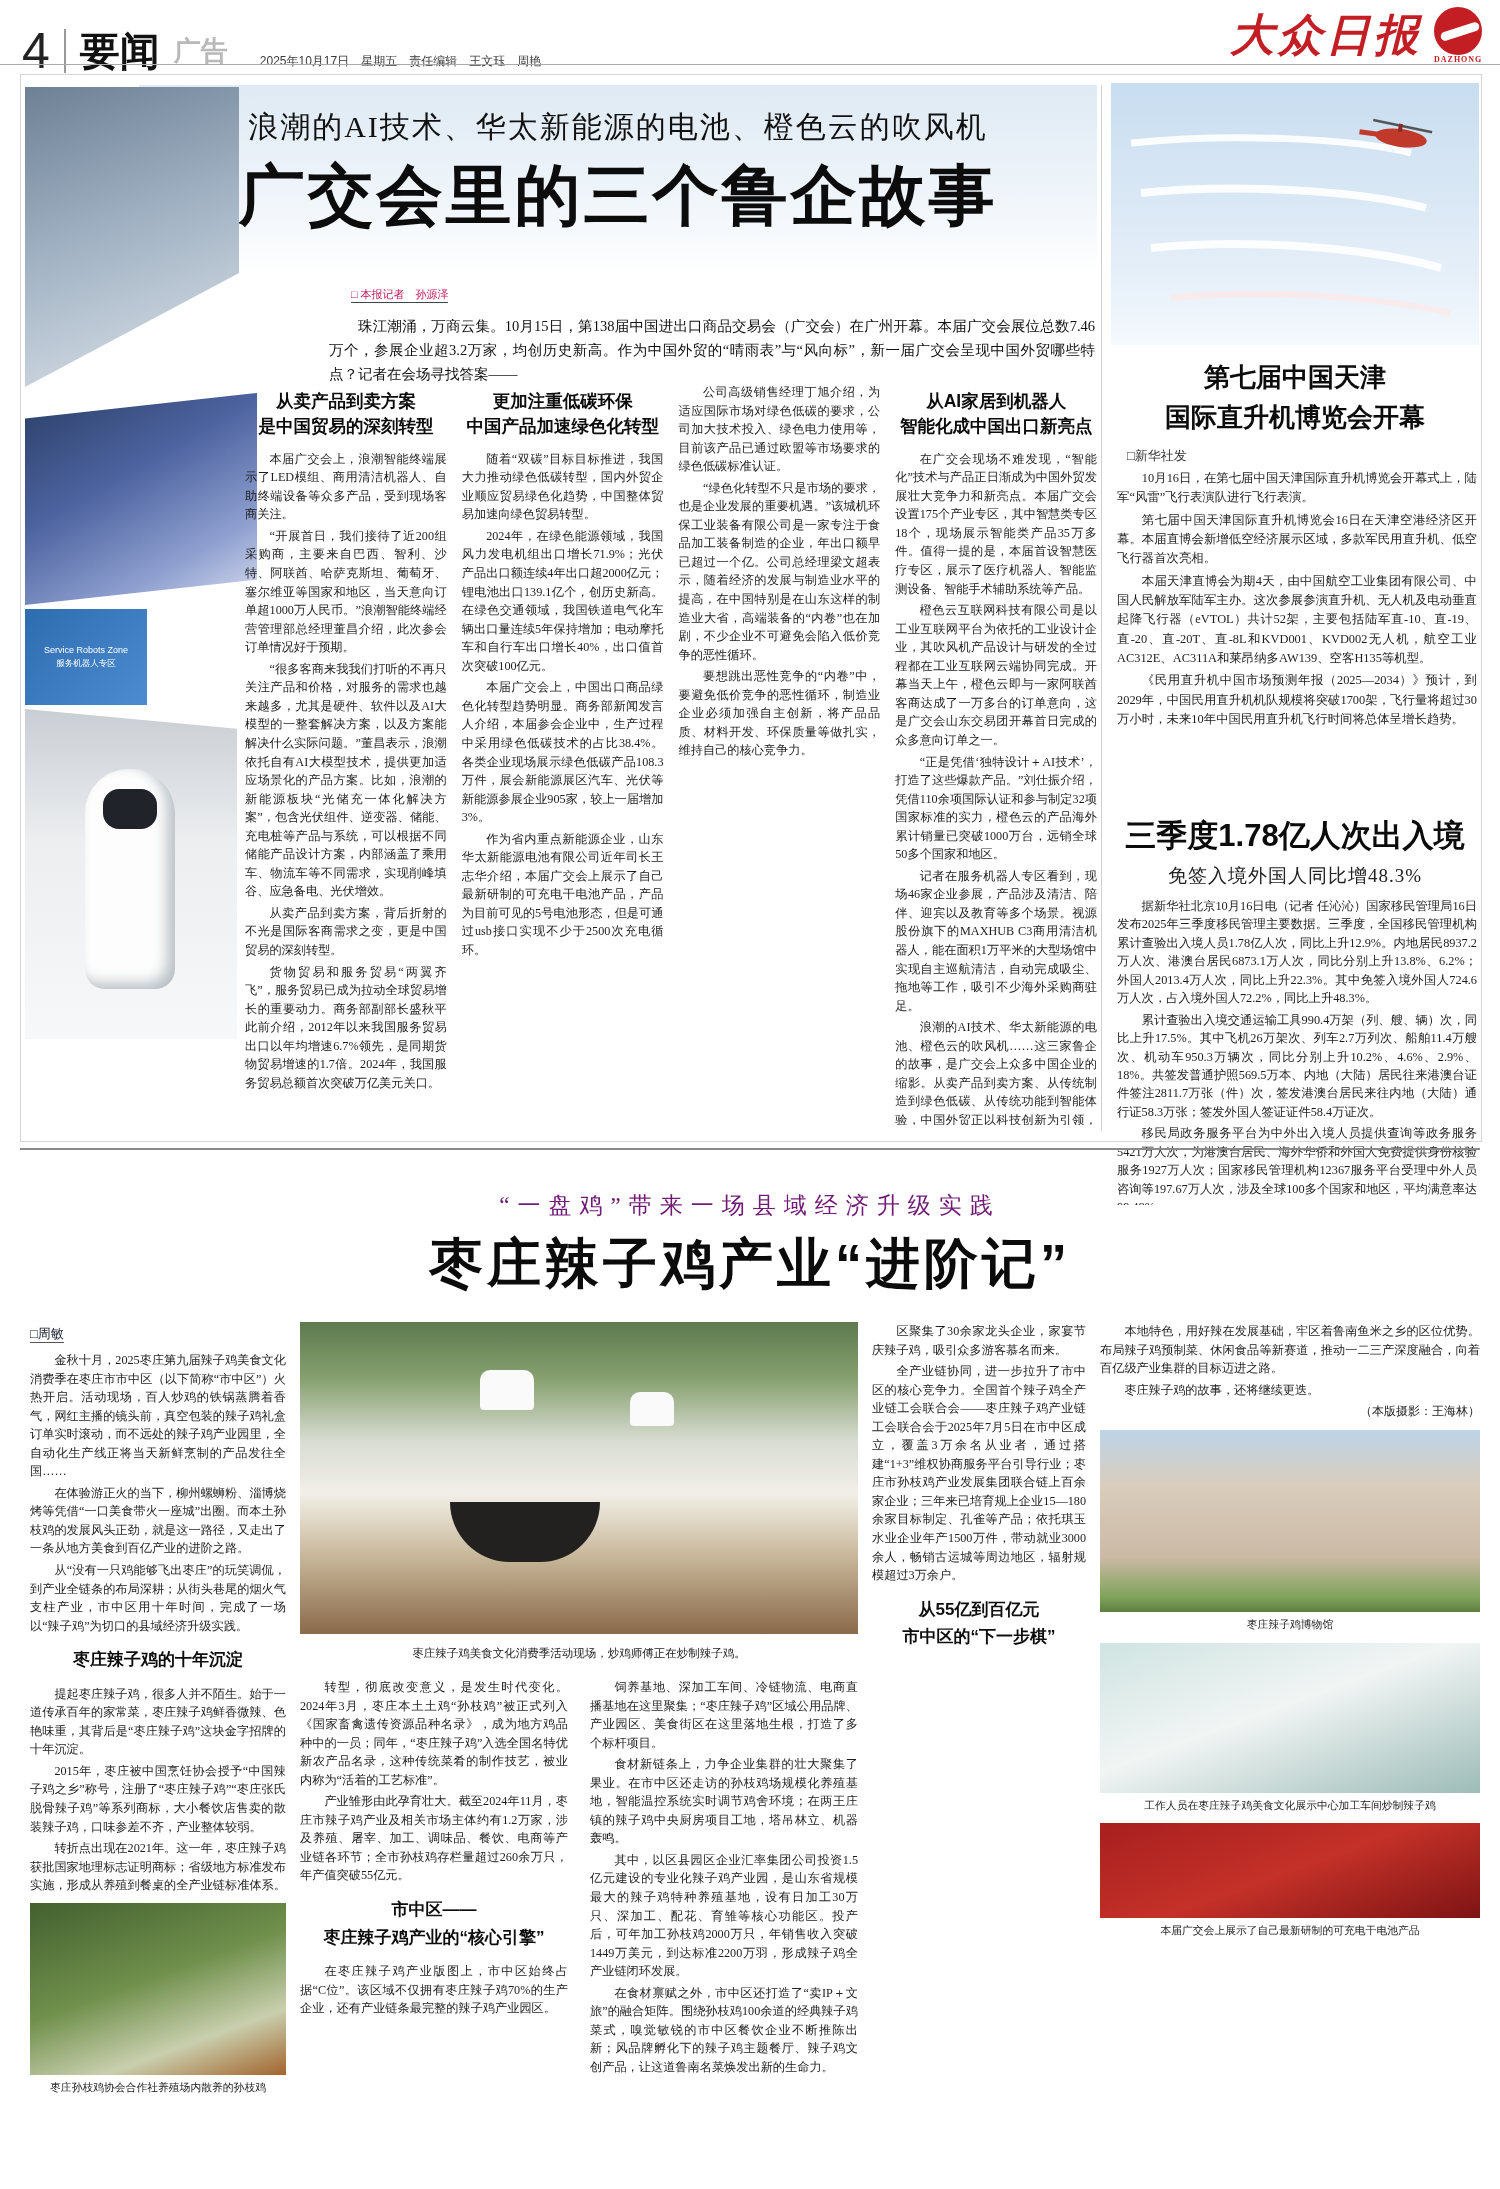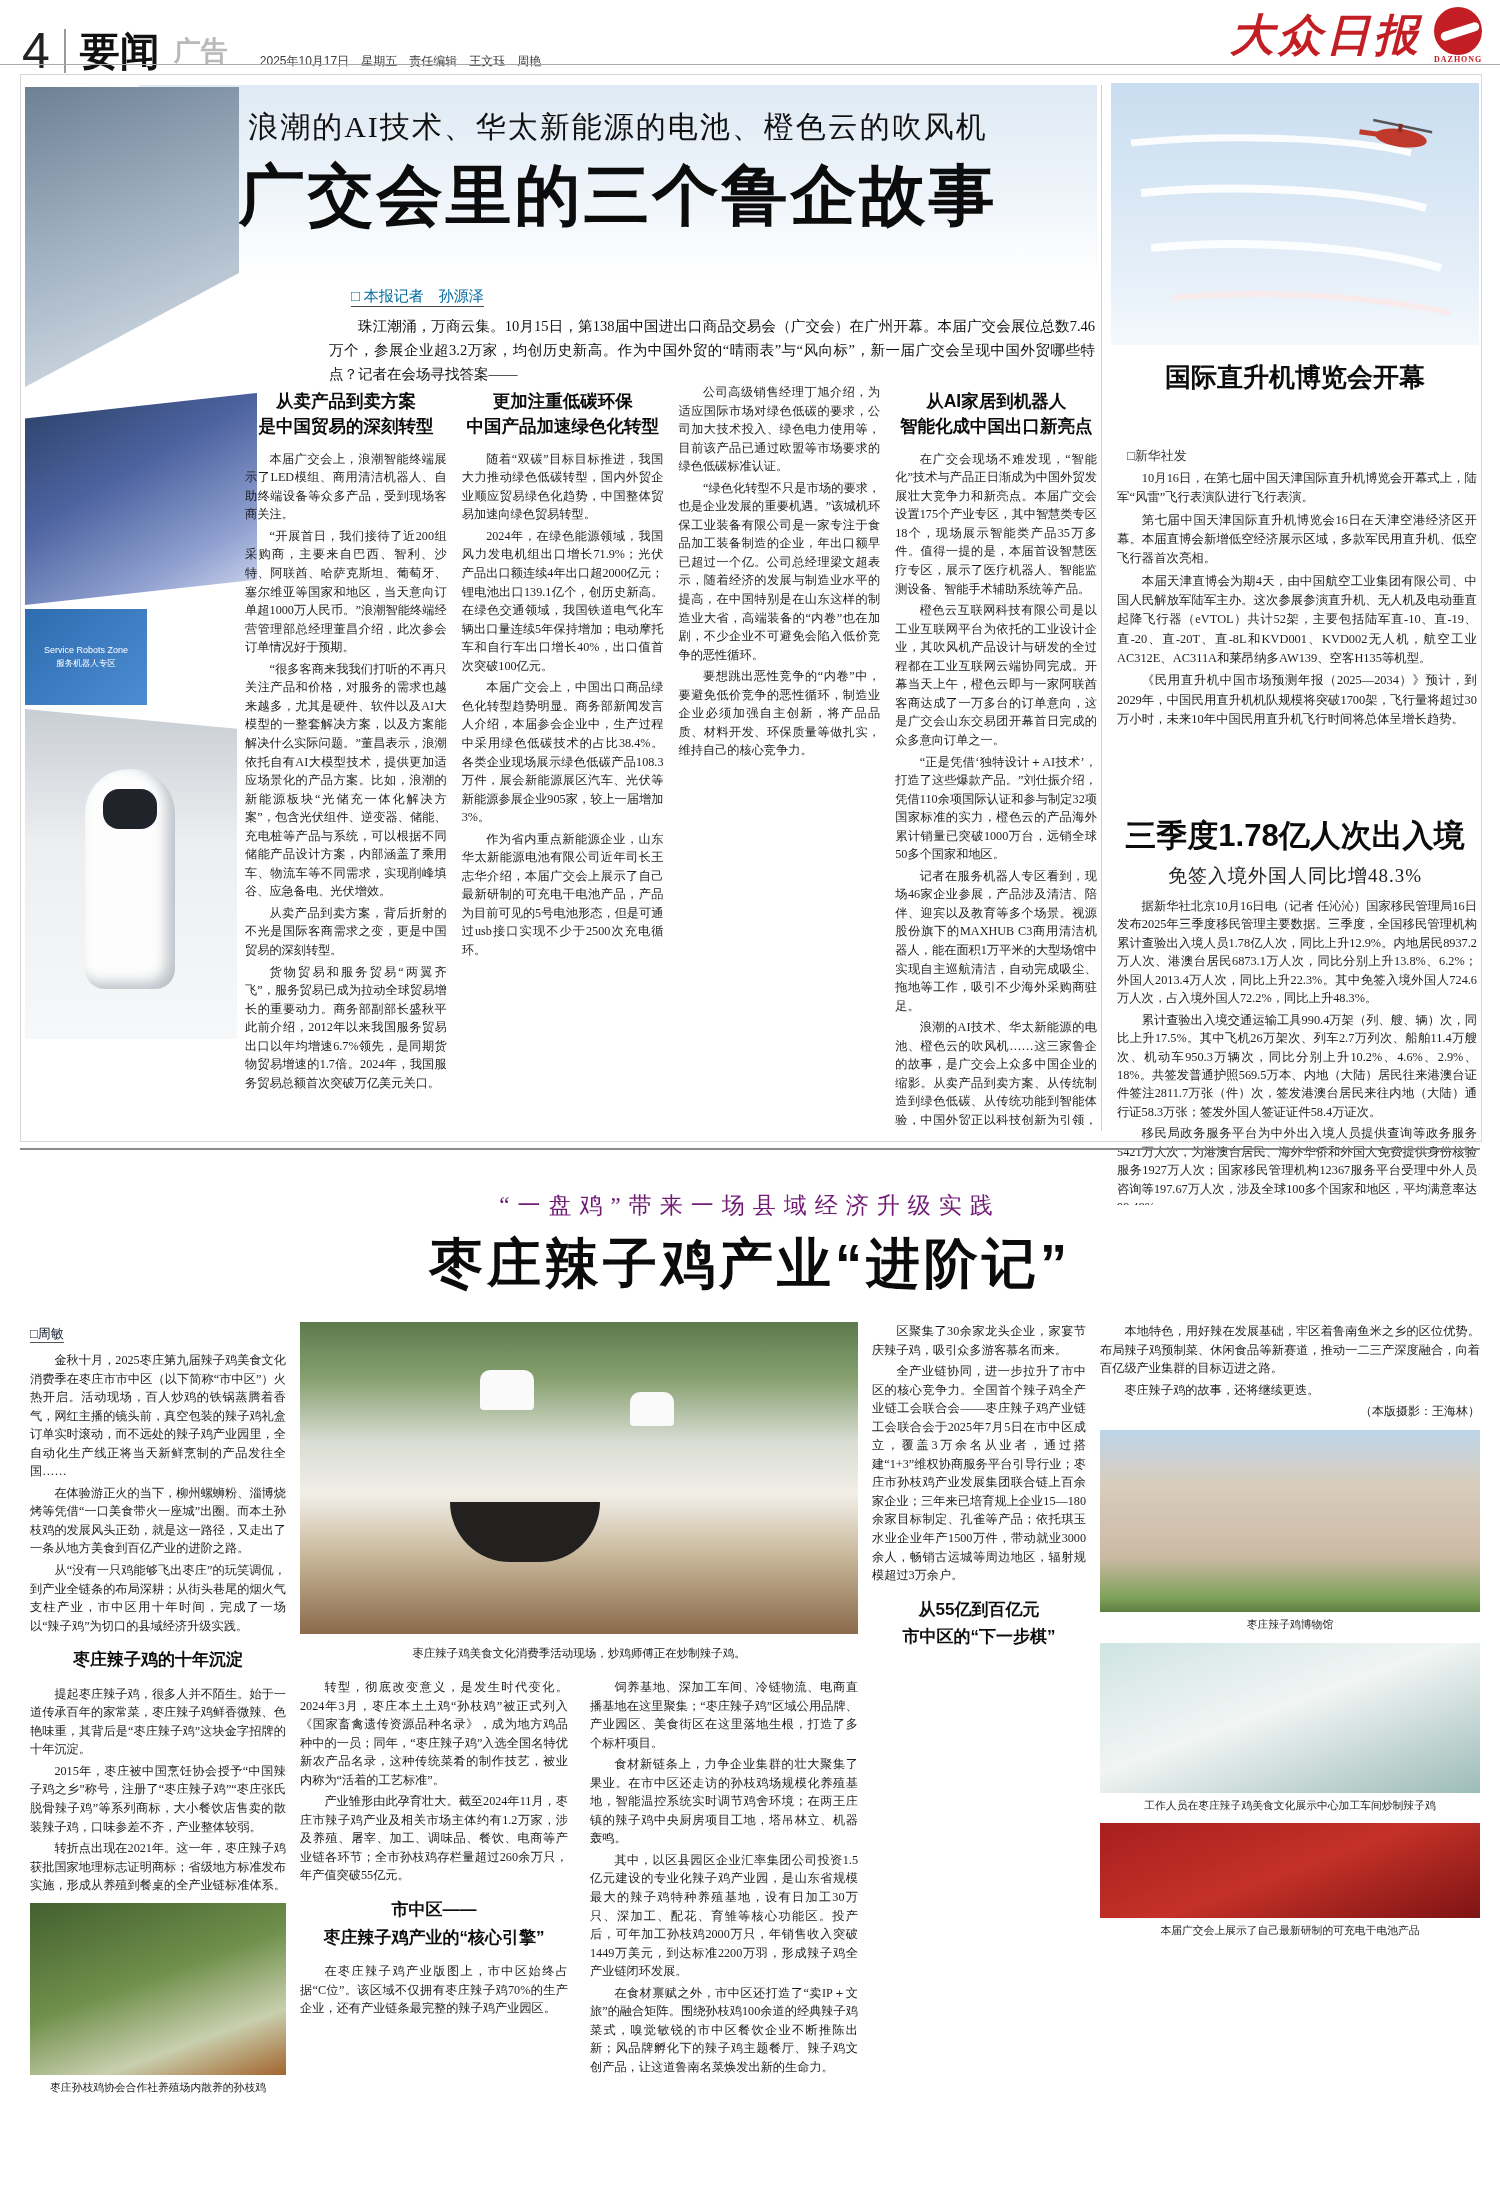--- a/index.html
+++ b/index.html
@@ -21,21 +21,21 @@
   .logo-sub{font-size:8px;color:#c41e25;letter-spacing:1px;text-align:center;font-weight:700;}
   .hdr-rule{position:absolute;left:0;top:64px;width:1500px;height:1px;background:#aaa;}
   
   #topbox{left:20px;top:74px;width:1460px;height:1066px;border:1px solid #d6d6d6;background:#fff;}
   .vrule{position:absolute;left:1080px;top:10px;width:1px;height:1046px;background:#d0d0d0;}
   .hero-bg{left:118px;top:10px;width:958px;height:192px;
            background:linear-gradient(180deg,#dfeaf4 0%,#eef4fa 55%,#ffffff 100%);}
   .kicker1{left:118px;top:32px;width:958px;text-align:center;font-size:30px;color:#111;letter-spacing:2px;}
   .headline1{left:118px;top:84px;width:958px;text-align:center;font-size:66px;font-weight:900;
              color:#0c0c0c;letter-spacing:3px;line-height:1.1;}
-  .byline1{left:330px;top:212px;font-size:15px;color:#0369a1;font-family:Liberation Serif, serif;}
+  .byline1{left:330px;top:212px;font-size:11px;color:#be185d;font-family:Liberation Serif, serif;}
   .byline1 span{border-bottom:1px solid #444;padding-bottom:2px;}
   .lead1{left:308px;top:240px;width:766px;font-size:14.5px;line-height:1.65;text-align:justify;
          text-indent:2em;color:#111;font-weight:500;}
   
   #maincols{left:224px;top:308px;width:852px;height:742px;display:grid;
             grid-template-columns:1fr 1fr 1fr 1fr;grid-column-gap:15px;overflow:hidden;}
   .colhead{font-family:"Liberation Sans",sans-serif;font-size:17.5px;font-weight:800;text-align:center;
            line-height:1.45;margin:6px 0 10px;color:#0c0c0c;}
   .para{font-size:12.2px;line-height:1.52;text-align:justify;text-indent:2em;margin:0 0 3px;color:#1d1d1d;}
   
@@ -186,20 +186,21 @@
         <path d="M60 215 C 160 205, 270 215, 340 230" stroke="#fbe9e9" stroke-width="6" fill="none" opacity="0.85"></path>
         <g transform="translate(290,55) rotate(8)">
           <ellipse cx="0" cy="0" rx="26" ry="9" fill="#c0392b"></ellipse>
           <rect x="-42" y="-3" width="26" height="5" fill="#c0392b"></rect>
           <line x1="-30" y1="-14" x2="30" y2="-10" stroke="#555" stroke-width="2.5"></line>
           <rect x="-4" y="-14" width="4" height="8" fill="#8a2a20"></rect>
         </g>
       </svg>
     </div>
     <div class="abs heli-h sans">
+      <div>第七届中国天津</div>
       <div>国际直升机博览会开幕</div>
     </div>
     <div class="abs heli-by">□新华社发</div>
     <div id="helibody" class="abs">
         <p class="para">10月16日，在第七届中国天津国际直升机博览会开幕式上，陆军“风雷”飞行表演队进行飞行表演。</p>
         <p class="para">第七届中国天津国际直升机博览会16日在天津空港经济区开幕。本届直博会新增低空经济展示区域，多款军民用直升机、低空飞行器首次亮相。</p>
         <p class="para">本届天津直博会为期4天，由中国航空工业集团有限公司、中国人民解放军陆军主办。这次参展参演直升机、无人机及电动垂直起降飞行器（eVTOL）共计52架，主要包括陆军直-10、直-19、直-20、直-20T、直-8L和KVD001、KVD002无人机，航空工业AC312E、AC311A和莱昂纳多AW139、空客H135等机型。</p>
         <p class="para">《民用直升机中国市场预测年报（2025—2034）》预计，到2029年，中国民用直升机机队规模将突破1700架，飞行量将超过30万小时，未来10年中国民用直升机飞行时间将总体呈增长趋势。</p>
       </div>
 

